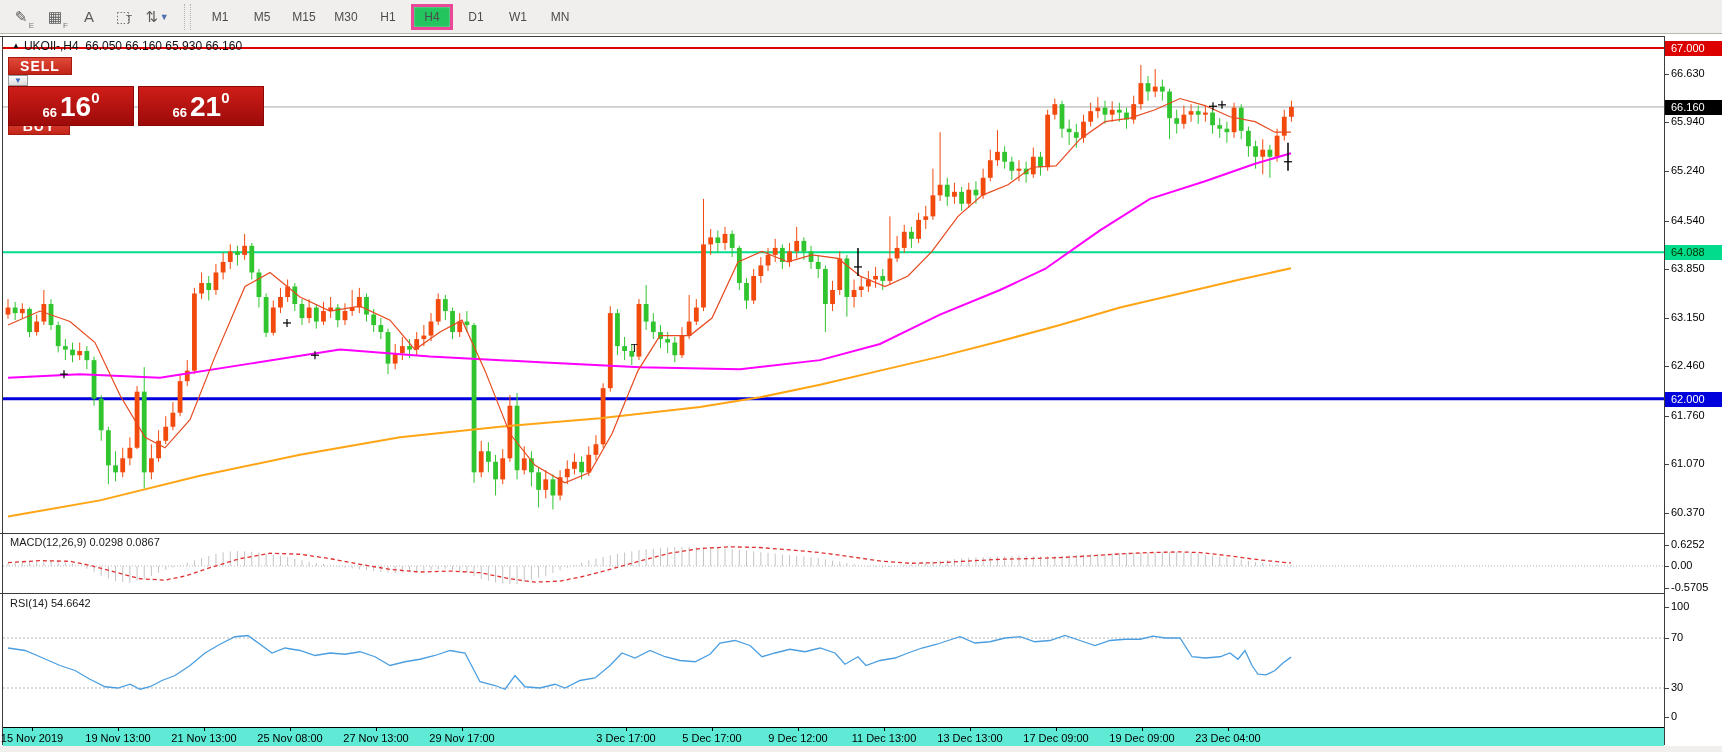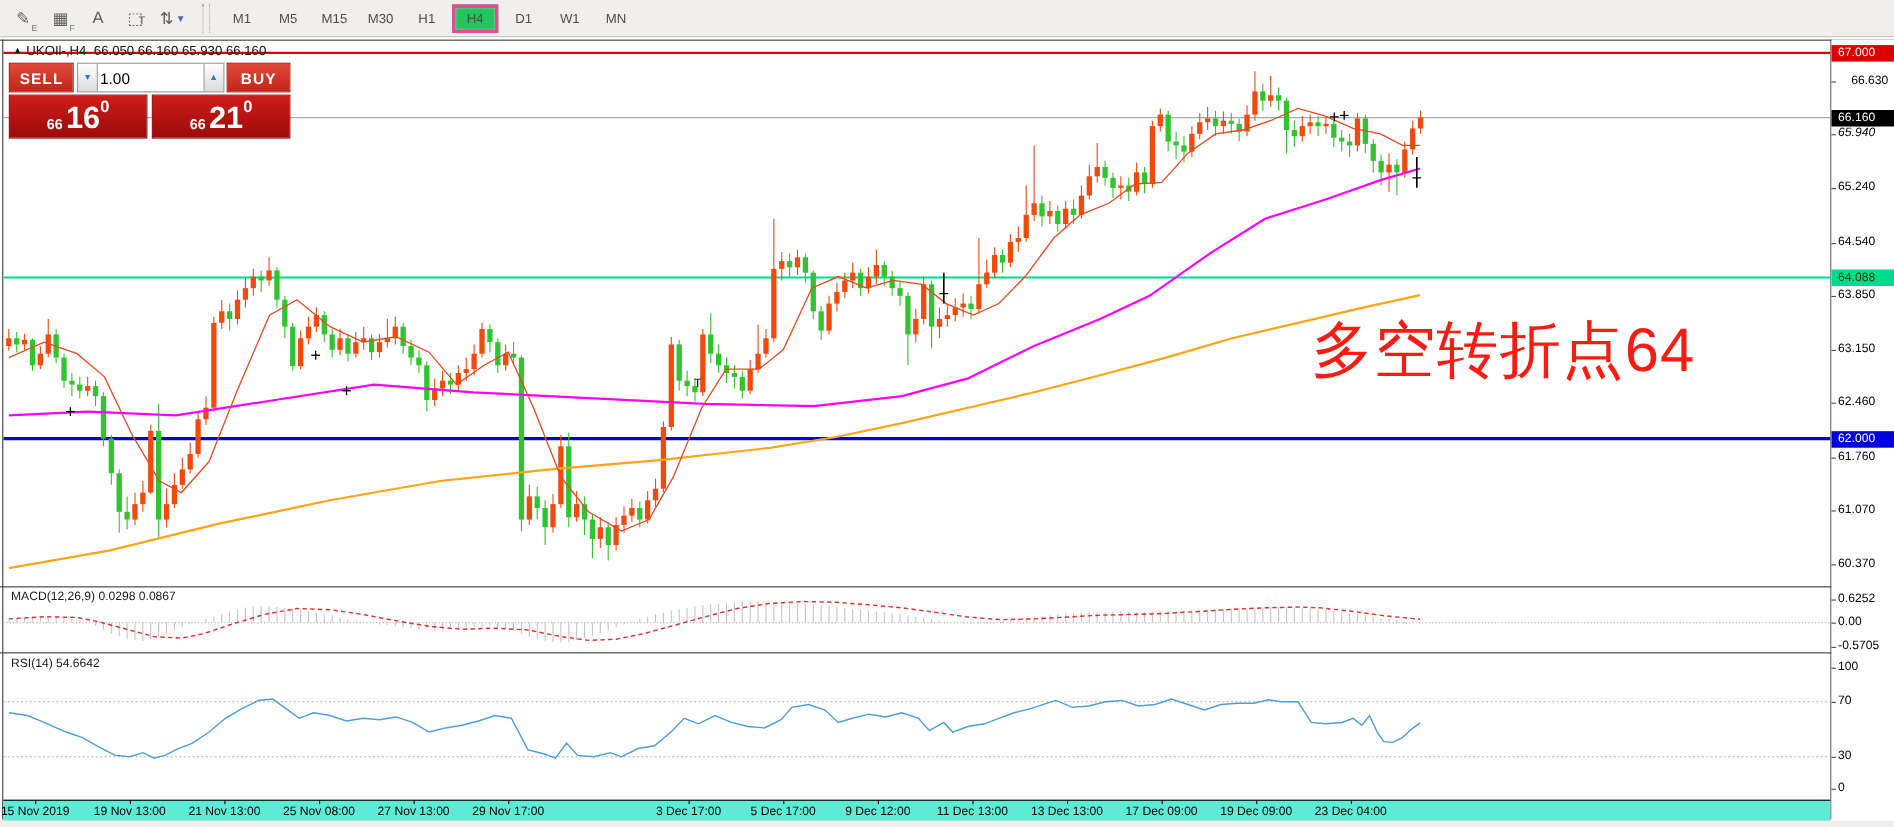--- a/index.html
+++ b/index.html
@@ -21,21 +21,21 @@
   .hline-border{position:absolute;left:0;width:1722px;height:0;border-top:1px solid #3c3c3c;}
   #vborder{position:absolute;left:1664px;top:2px;width:0;height:709px;border-left:1px solid #3c3c3c;}
   #lborder{position:absolute;left:2px;top:2px;width:0;height:709px;border-left:1px solid #3c3c3c;}
   svg{position:absolute;shape-rendering:crispEdges;}
   svg.smooth *{shape-rendering:geometricPrecision;}
   
   #ohlc{position:absolute;left:12px;top:5px;font-size:12px;color:#111;z-index:30;white-space:nowrap;}
   #ohlc .tri{font-size:8px;vertical-align:2px;margin-right:4px;}
   
   #trade{position:absolute;left:8px;top:23px;width:256px;z-index:40;font-weight:bold;}
-  #trow1{display:flex;height:27px;}
+  #trow1{display:flex;height:27px;flex-direction:column;}
   .tbtn{background:linear-gradient(#e04a38,#c22419);color:#fff;font-size:14px;letter-spacing:1px;
         display:flex;align-items:center;justify-content:center;cursor:pointer;border:1px solid #a61b10;}
   #sellbtn{width:62px;}
   #buybtn{width:60px;}
   .spin{width:18px;background:linear-gradient(#fdfdfd,#dcdcdc);border:1px solid #9a9a9a;color:#3c6cc0;
         font-size:8px;display:flex;align-items:center;justify-content:center;cursor:pointer;}
   #vol{width:88px;border:1px solid #9a9a9a;border-left:none;border-right:none;font-size:14px;
        text-align:left;padding-right:6px;font-family:"Liberation Sans",sans-serif;color:#000;}
   #trow1 .gap{width:3px;}
   #trow2{display:flex;margin-top:2px;height:40px;}
@@ -126,21 +126,20 @@
         </div>
         <div class="gap"></div>
         <div class="bigtile">
           <span class="small">66</span>
           <span class="big">21</span>
           <span class="sup">0</span>
         </div>
       </div>
     </div>
 
-    <div id="note">多空转折点64</div>
 
     <div class="plabel" style="left:10px;top:502px;">MACD(12,26,9) 0.0298 0.0867</div>
     <div class="plabel" style="left:10px;top:563px;">RSI(14) 54.6642</div>
 
     <svg id="mainsvg" class="smooth" style="left:3px;top:3px;" width="1661" height="496" viewBox="0 0 1661 496">
         <line x1="0" x2="1661" y1="11.05263999999968" y2="11.05263999999968" stroke="#dd0000" stroke-width="2" shape-rendering="crispEdges"></line>
         <line x1="0" x2="1661" y1="69.96015999999992" y2="69.96015999999992" stroke="#a9a9a9" stroke-width="1" shape-rendering="crispEdges"></line>
         <line x1="0" x2="1661" y1="215.26537600000012" y2="215.26537600000012" stroke="#00dc8c" stroke-width="2" shape-rendering="crispEdges"></line>
         <line x1="0" x2="1661" y1="361.6926399999997" y2="361.6926399999997" stroke="#0000dc" stroke-width="3" shape-rendering="crispEdges"></line>
         <line x1="5" x2="5" y1="262.11087999999955" y2="281.74671999999964" stroke="#f2490d" stroke-width="1"></line>
@@ -738,23 +737,23 @@
         <div class="tlabel" style="left: 967px;">13 Dec 13:00</div>
         <div class="ttick" style="left: 1053px;"></div>
         <div class="tlabel" style="left: 1053px;">17 Dec 09:00</div>
         <div class="ttick" style="left: 1139px;"></div>
         <div class="tlabel" style="left: 1139px;">19 Dec 09:00</div>
         <div class="ttick" style="left: 1225px;"></div>
         <div class="tlabel" style="left: 1225px;">23 Dec 04:00</div>
       </div>
 
     <div id="scalecol">
-        <div class="sticklbl" style="top: 31px; margin-left: 12px;">66.630</div>
+        <div class="sticklbl" style="top: 31px;">66.630</div>
         <div class="stick" style="top: 38px;"></div>
-        <div class="sticklbl" style="top: 79.3883px; font-style: italic;">65.940</div>
+        <div class="sticklbl" style="top: 79.3883px;">65.940</div>
         <div class="stick" style="top: 86.3883px;"></div>
         <div class="sticklbl" style="top: 128.478px;">65.240</div>
         <div class="stick" style="top: 135.478px;"></div>
         <div class="sticklbl" style="top: 177.568px;">64.540</div>
         <div class="stick" style="top: 184.568px;"></div>
         <div class="sticklbl" style="top: 225.956px;">63.850</div>
         <div class="stick" style="top: 232.956px;"></div>
         <div class="sticklbl" style="top: 275.045px;">63.150</div>
         <div class="stick" style="top: 282.045px;"></div>
         <div class="sticklbl" style="top: 323.434px;">62.460</div>

